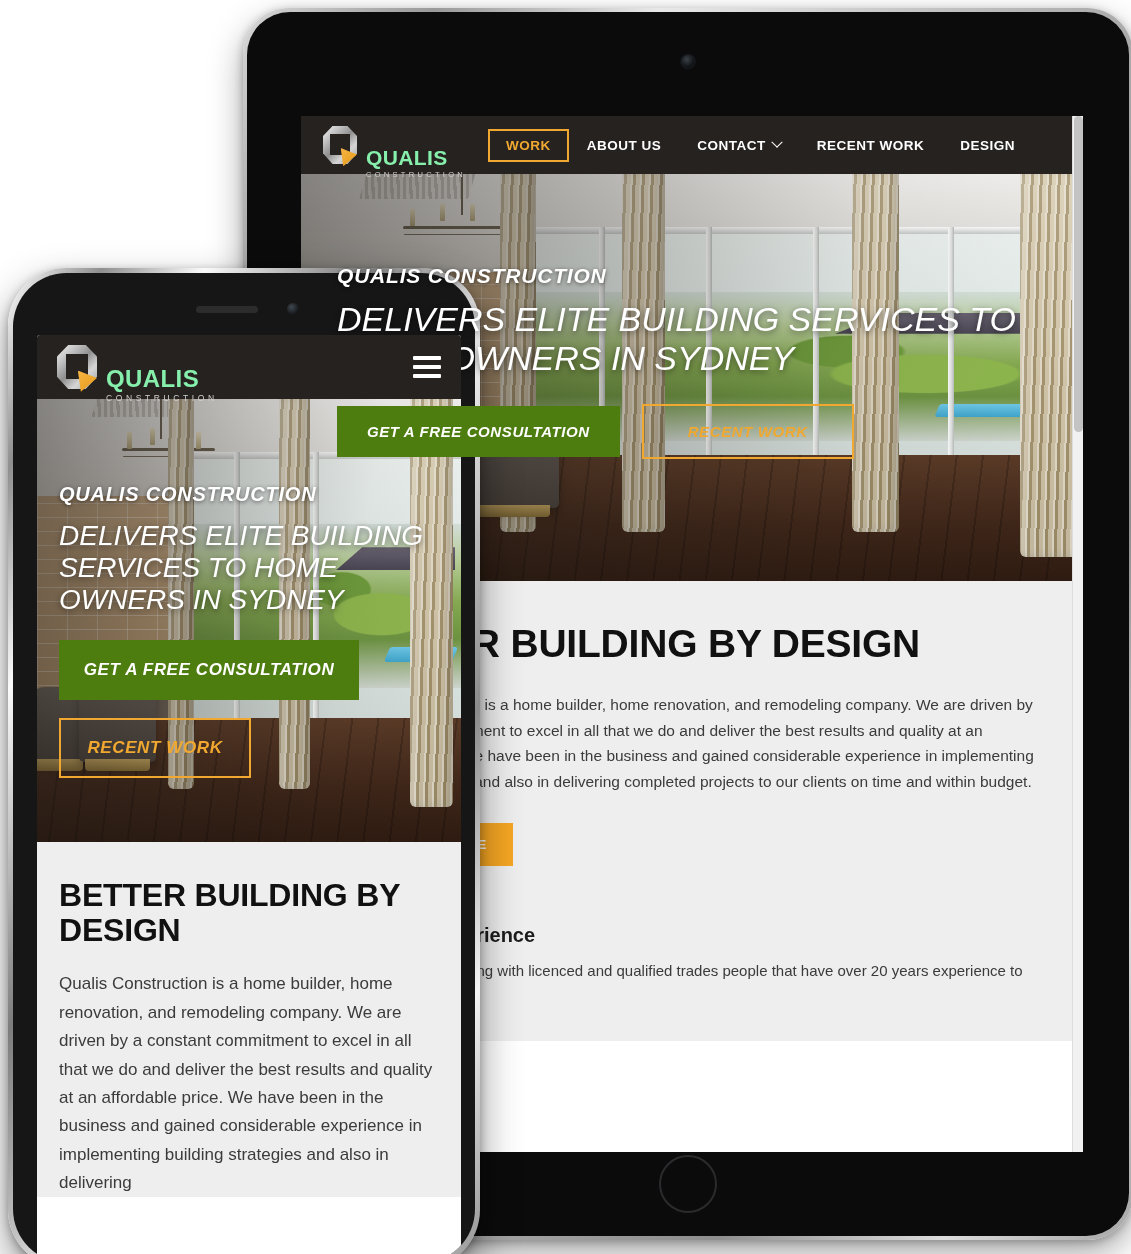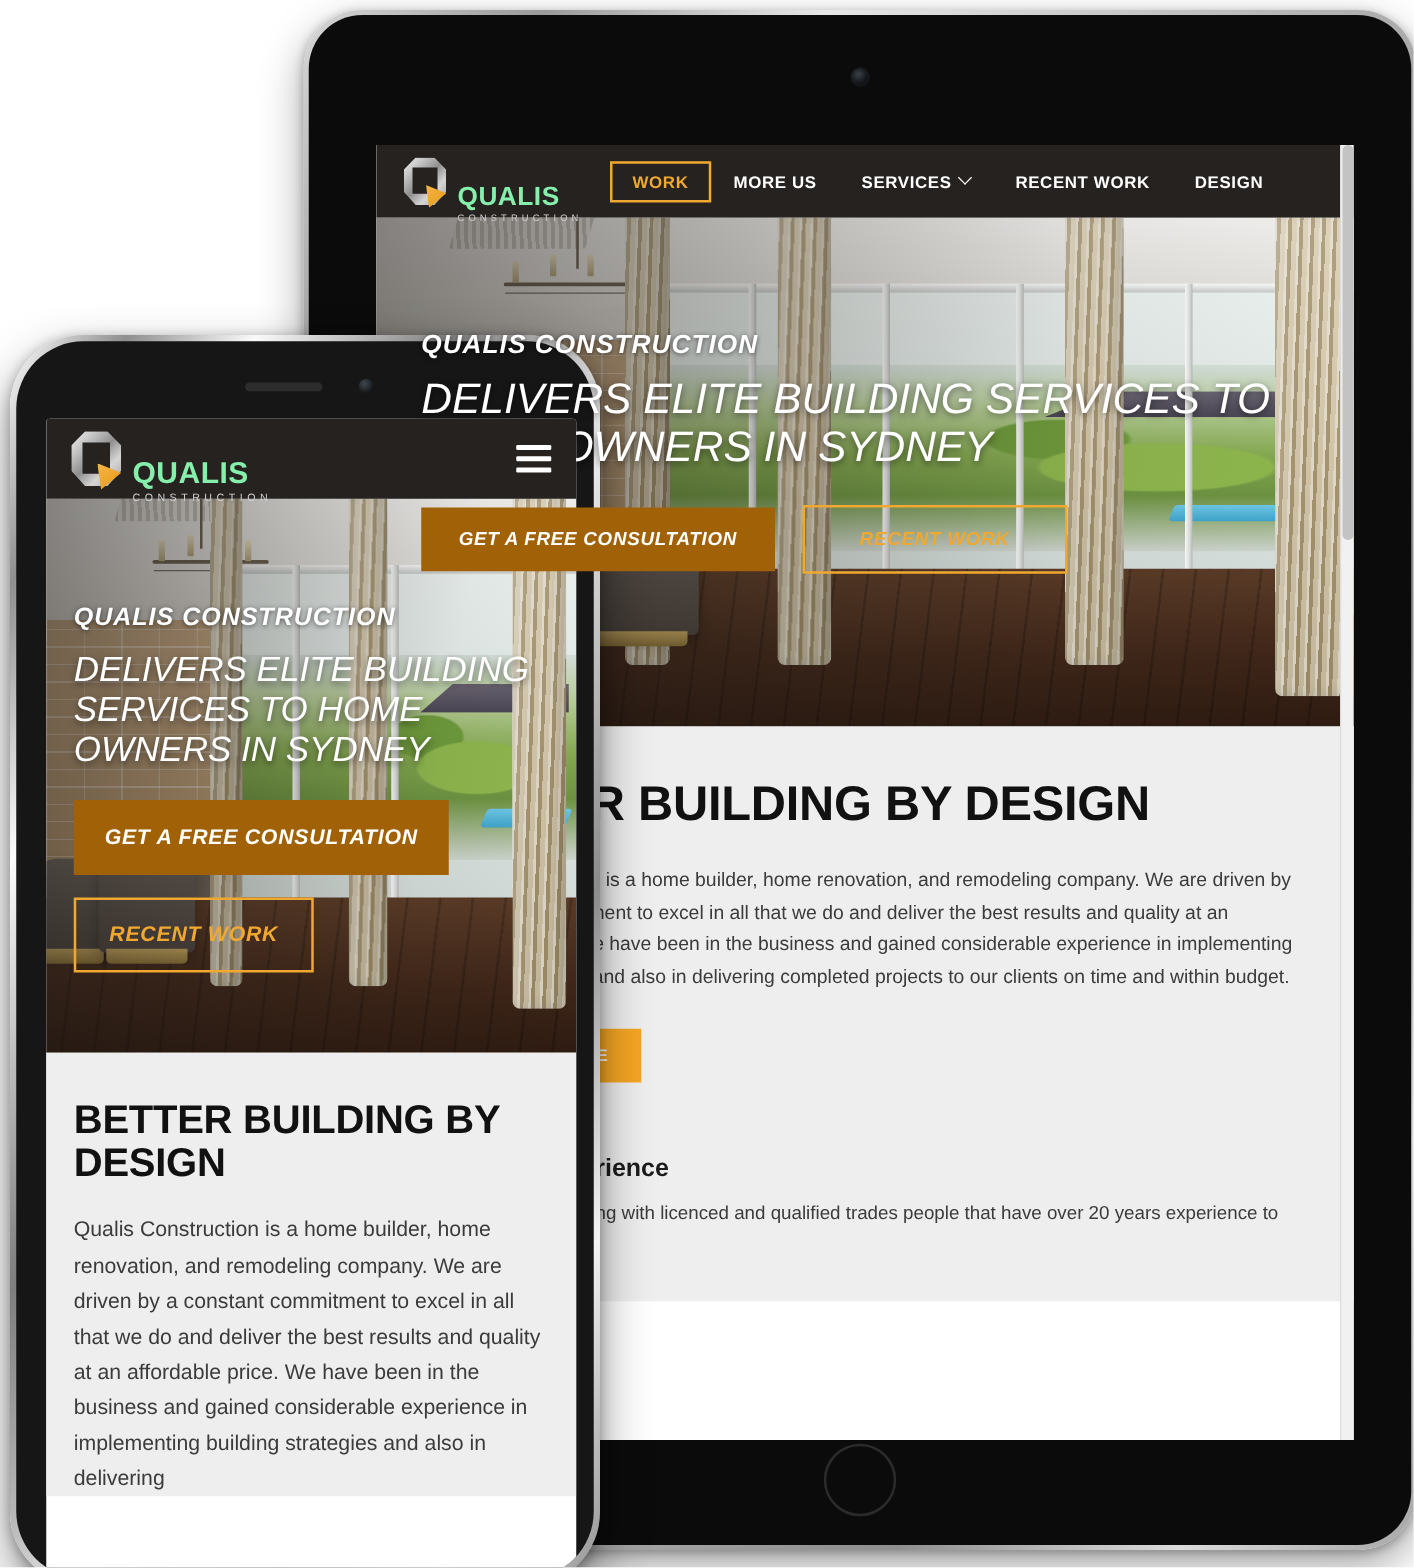--- a/index.html
+++ b/index.html
@@ -273,21 +273,21 @@
     color: #ffffff;
     font-weight: 400;
     line-height: 1.14;
     text-shadow: 0 2px 6px rgba(0,0,0,.5);
     margin-top: 12px;
   }
   .tablet-hero .hero-title { font-size: 34px; }
 
   .hero-buttons { display: flex; align-items: center; gap: 22px; margin-top: 26px; }
   .btn-solid {
-    background: #a16207;
+    background: #4d7c0f;
     color: #ffffff;
     font-weight: 700;
     letter-spacing: .6px;
     text-align: center;
     cursor: pointer;
     white-space: nowrap;
   }
   .btn-ghost {
     background: transparent;
     border: 2px solid #f0a830;
@@ -449,24 +449,24 @@
               <div class="logo-name">QUALIS</div>
               <div class="logo-sub">CONSTRUCTION</div>
             </div>
           </div>
 
           <div class="nav-links">
             <div class="nav-item active">
               <span>WORK</span>
             </div>
             <div class="nav-item">
-              <span>MORE US</span>
+              <span>ABOUT US</span>
             </div>
             <div class="nav-item">
-              <span>SERVICES</span>
+              <span>CONTACT</span>
               <span class="caret"></span>
             </div>
             <div class="nav-item">
               <span>RECENT WORK</span>
             </div>
             <div class="nav-item">
               <span>DESIGN</span>
             </div>
           </div>
         </div>

